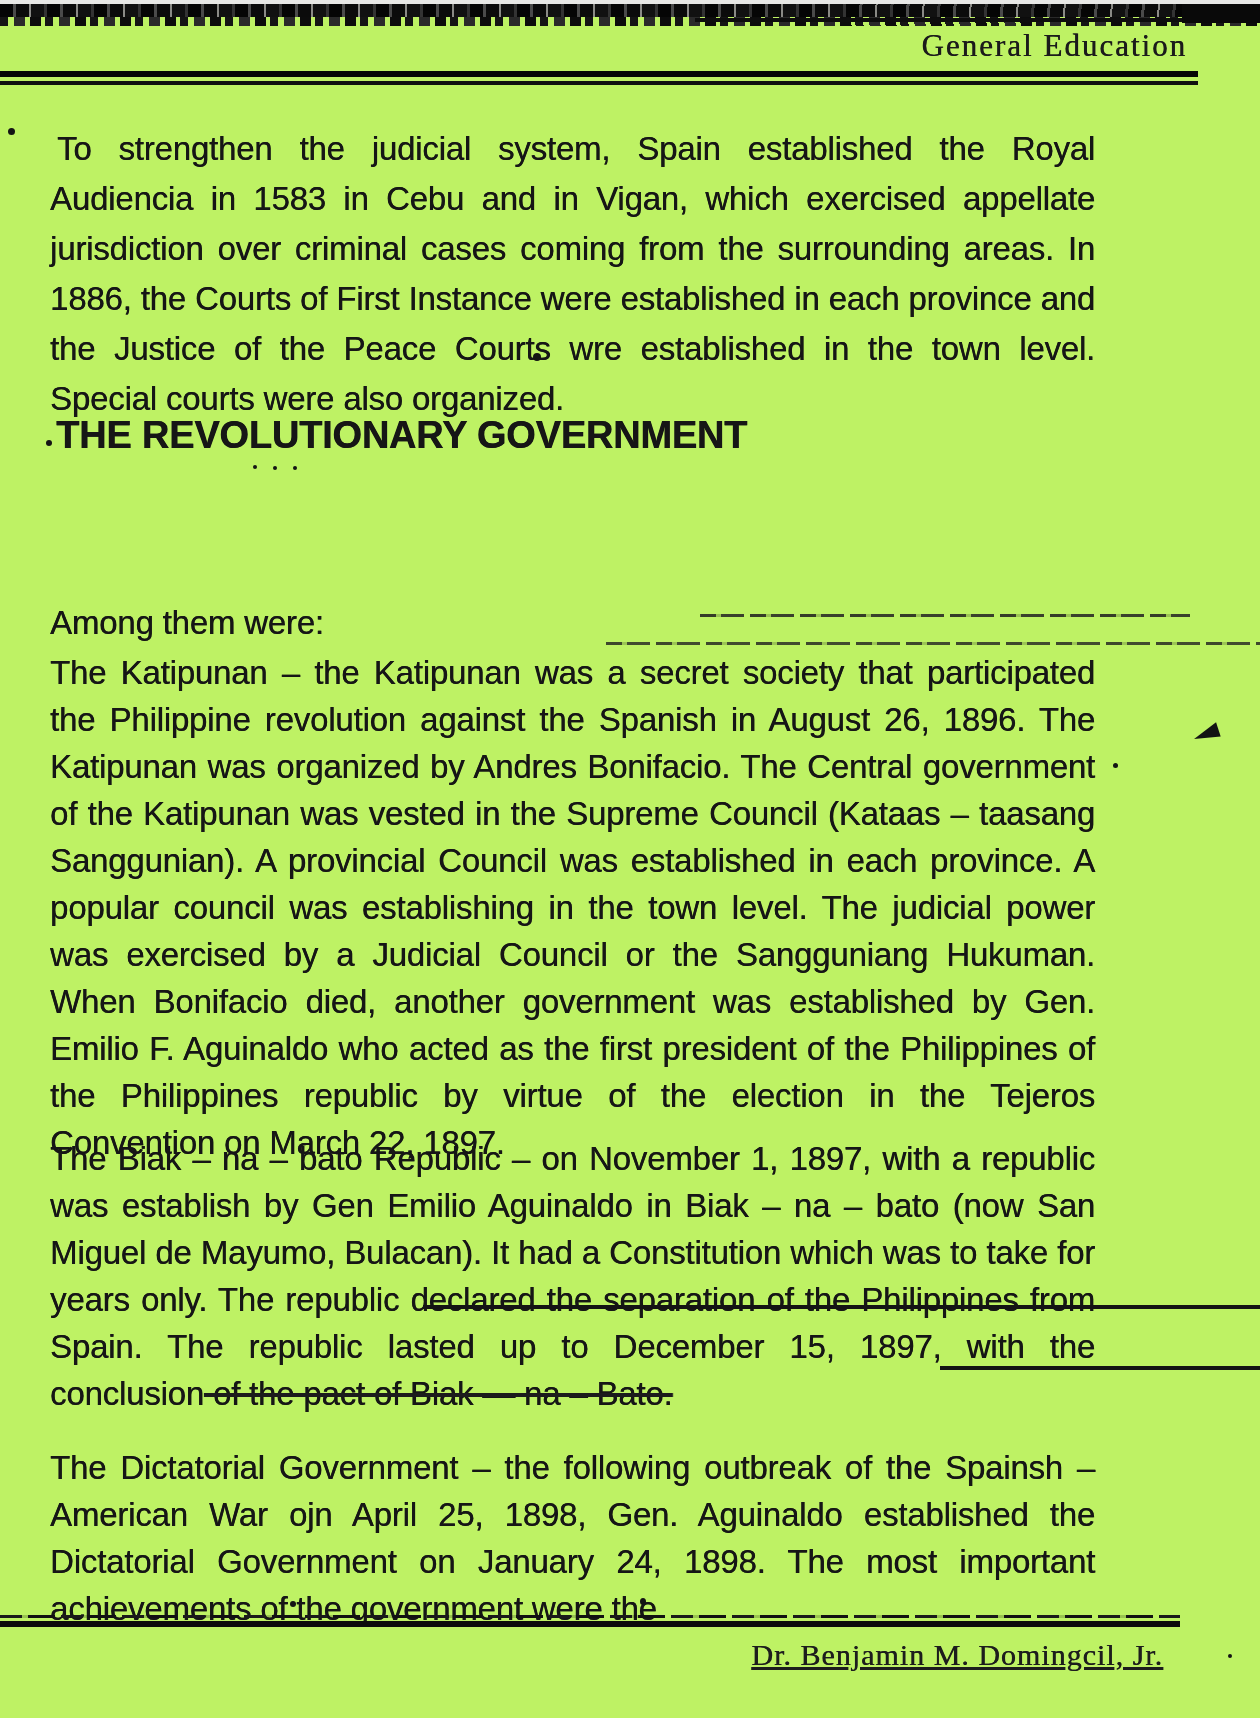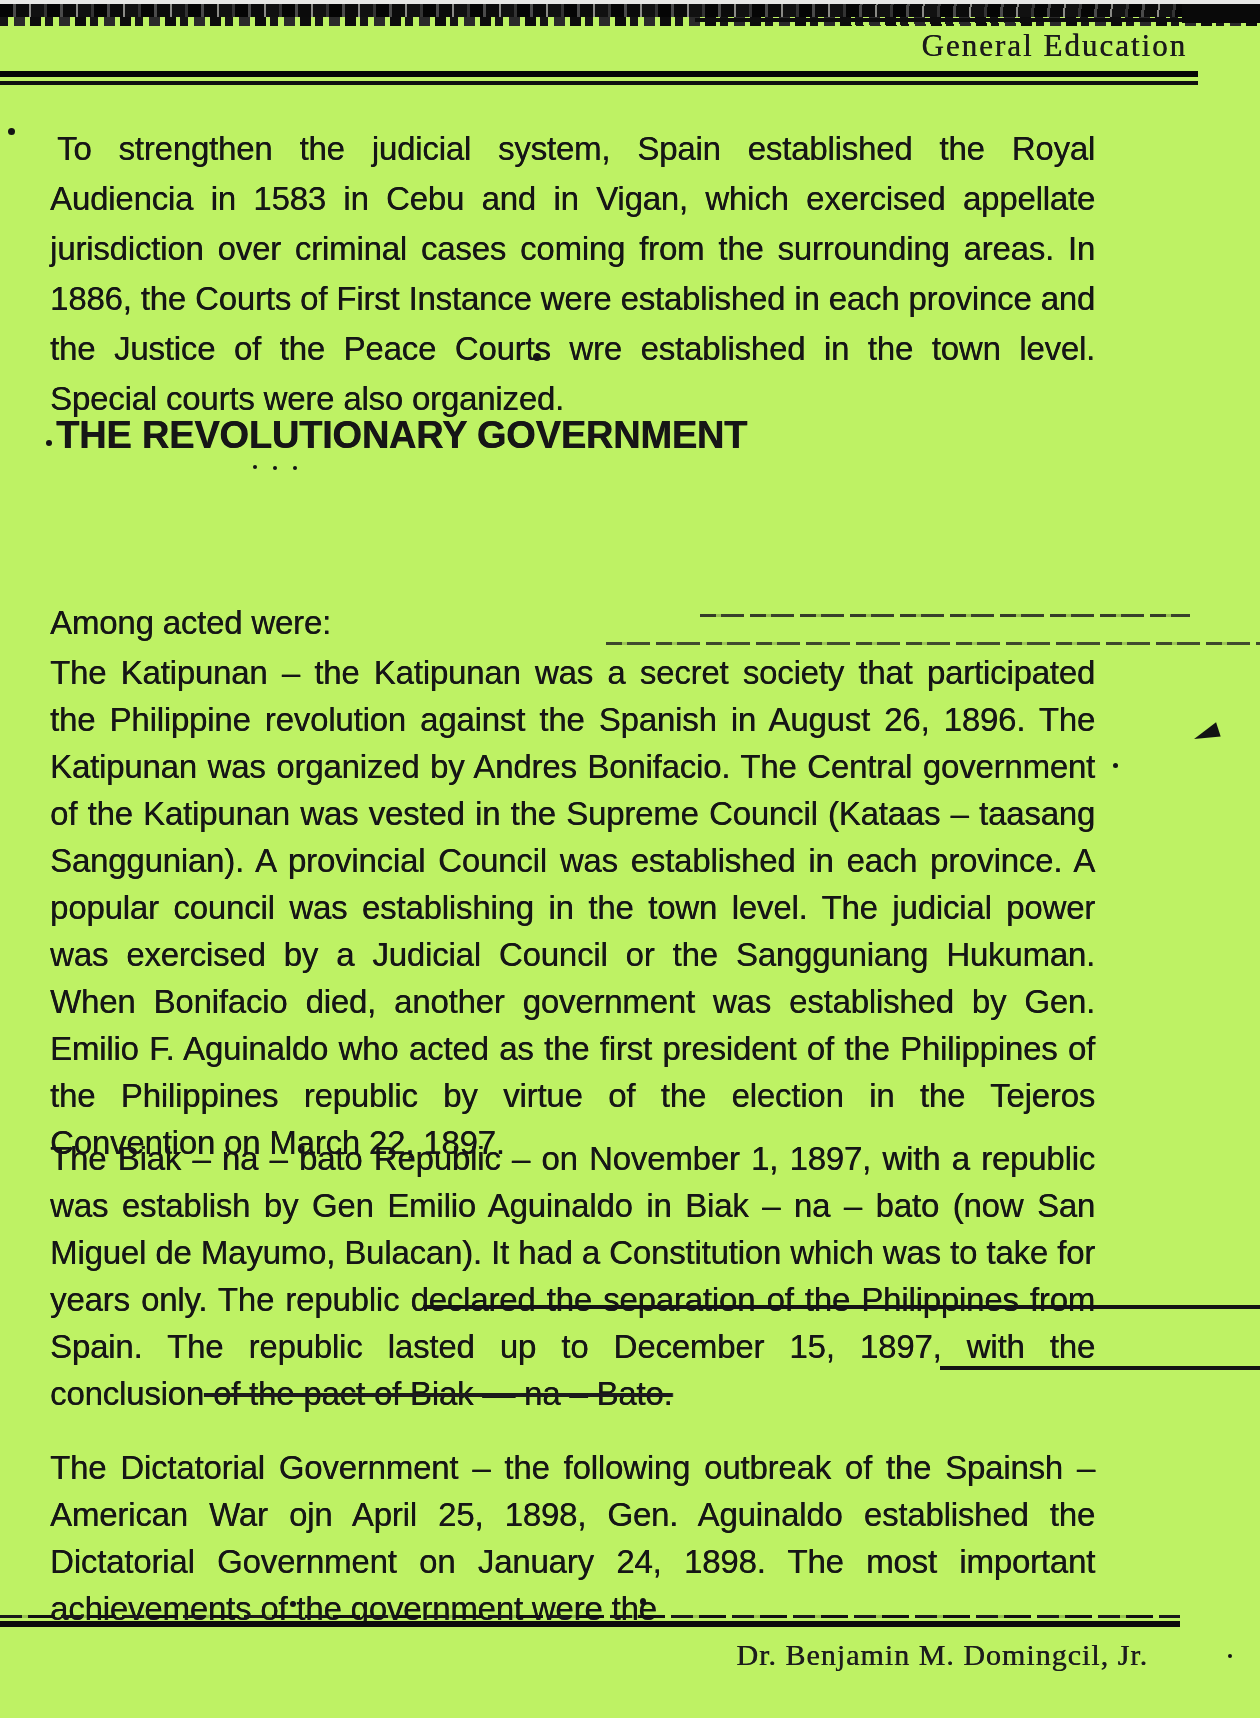--- a/index.html
+++ b/index.html
@@ -67,24 +67,25 @@
   .dash1{top:610px;left:700px;width:490px;opacity:.85;}
   .dash2{top:638px;left:606px;width:654px;opacity:.8;}
   .overline-artifact{top:1301px;left:423px;width:837px;height:4px;}
   .strike-artifact{top:1362px;left:940px;width:320px;height:4px;}
 
   
   .footer-rule-dashed{position:absolute;top:1611px;left:0;width:1180px;height:3px;
     background:repeating-linear-gradient(90deg,#1a1a1a 0 22px,rgba(0,0,0,.2) 22px 28px,#111 28px 55px,transparent 55px 61px);}
   .footer-rule-solid{position:absolute;top:1617px;left:0;width:1180px;height:6px;background:#0b0b0b;}
   .footer-author{
-    position:absolute;top:1634px;right:112px;
+    position:absolute;top:1634px;right:97px;
     font-family:"Liberation Serif", serif;
     font-size:30px;letter-spacing:1px;color:#1d1d1d;
     text-shadow:0.4px 0 0 #1d1d1d;
+    text-decoration:underline;
   }
 
   
   .speck{position:absolute;background:#141414;border-radius:50%;}
   .speck-a{left:8px;top:124px;width:7px;height:7px;}
   .speck-b{left:533px;top:349px;width:8px;height:8px;}
   .speck-c{left:46px;top:436px;width:6px;height:6px;}
   .speck-d{left:253px;top:461px;width:4px;height:4px;}
   .speck-e{left:273px;top:462px;width:4px;height:4px;}
   .speck-f{left:293px;top:462px;width:4px;height:4px;}
@@ -113,21 +114,21 @@
   </div>
 
   <div class="header-title">General Education</div>
   <div class="header-rule"></div>
 
   <p class="body-text intro">To strengthen the judicial system, Spain established the Royal Audiencia in 1583 in Cebu and in Vigan, which exercised appellate jurisdiction over criminal cases coming from the surrounding areas. In 1886, the Courts of First Instance were established in each province and the Justice of the Peace Courts wre established in the town level. Special courts were also organized.</p>
 
   <h1 class="section-heading">THE REVOLUTIONARY GOVERNMENT</h1>
 
 
-  <p class="body-text list-intro">Among acted were:</p>
+  <p class="body-text list-intro">Among them were:</p>
 
   <div class="dash-line dash1"></div>
   <div class="dash-line dash2"></div>
 
   <p class="body-text katipunan">The Katipunan – the Katipunan was a secret society that participated the Philippine revolution against the Spanish in August 26, 1896. The Katipunan was organized by Andres Bonifacio. The Central government of the Katipunan was vested in the Supreme Council (Kataas – taasang Sanggunian). A provincial Council was established in each province. A popular council was establishing in the town level. The judicial power was exercised by a Judicial Council or the Sangguniang Hukuman. When Bonifacio died, another government was established by Gen. Emilio F. Aguinaldo who acted as the first president of the Philippines of the Philippines republic by virtue of the election in the Tejeros Convention on March 22, 1897.</p>
 
   <p class="body-text biak"><span>The Biak – na – bato Republic – on November 1, 1897, with a republic was establish by Gen Emilio Aguinaldo in Biak – na – bato (now San Miguel de Mayumo, Bulacan). It had a Constitution which was to take for years only. The republic declared the separation of the Philippines from Spain. The republic lasted up to December 15, 1897, with the conclusion</span><span class="struck"> of the pact of Biak — na – Bato.</span></p>
 
   <div class="artifact-line overline-artifact"></div>
   <div class="artifact-line strike-artifact"></div>

